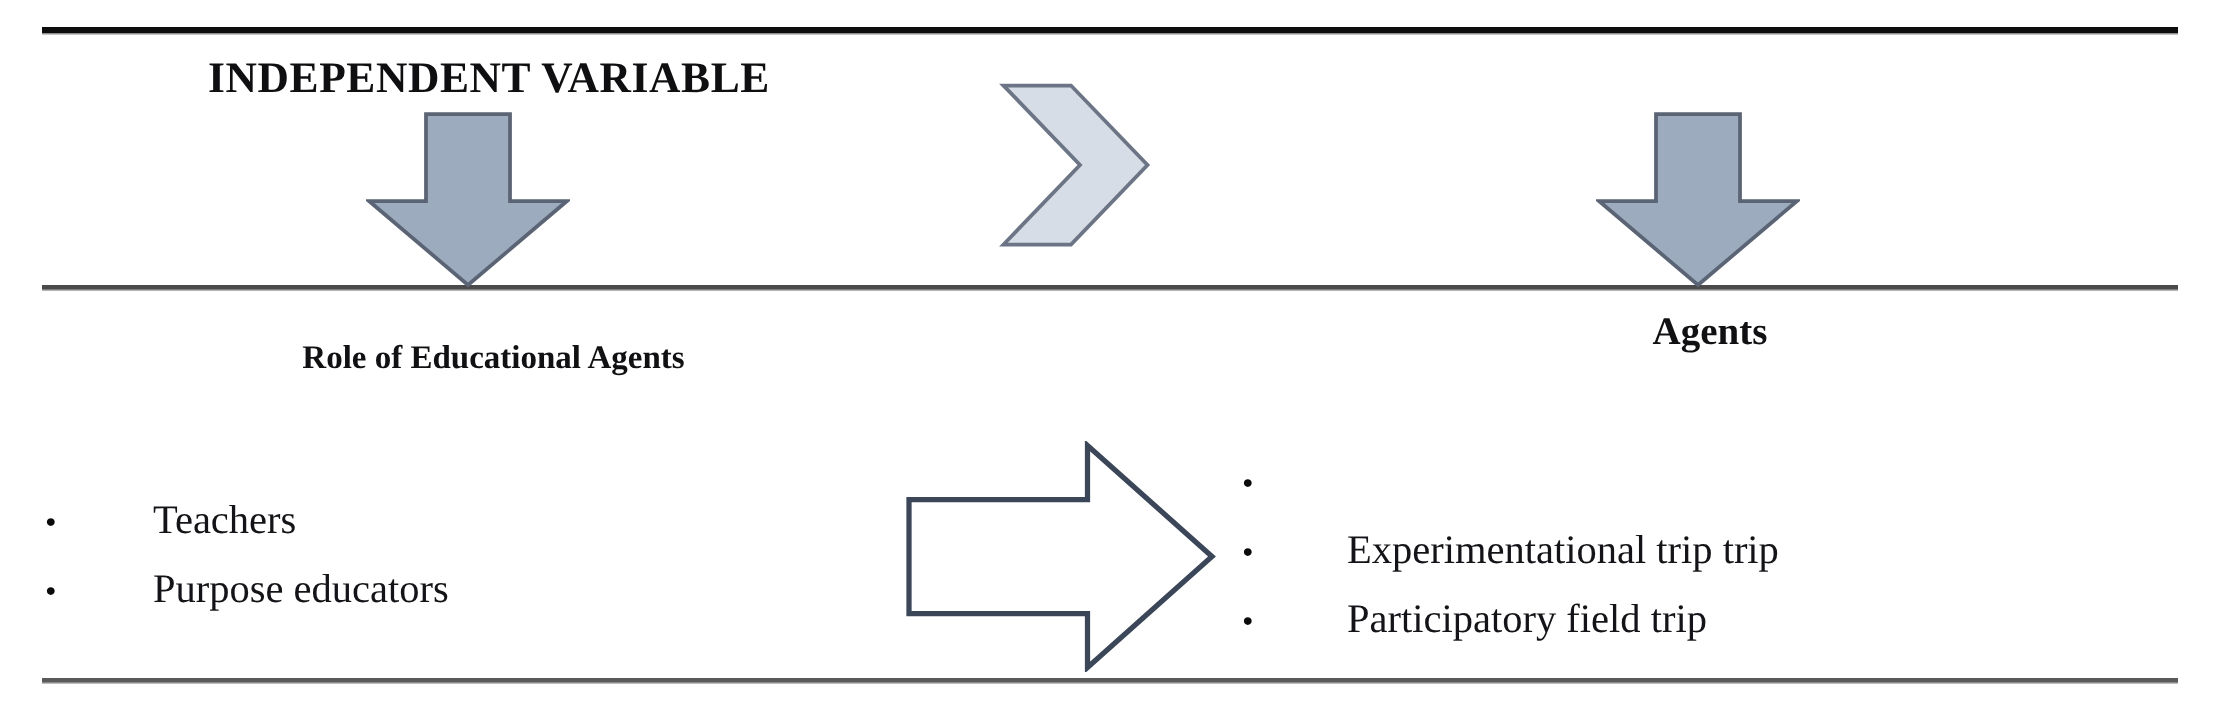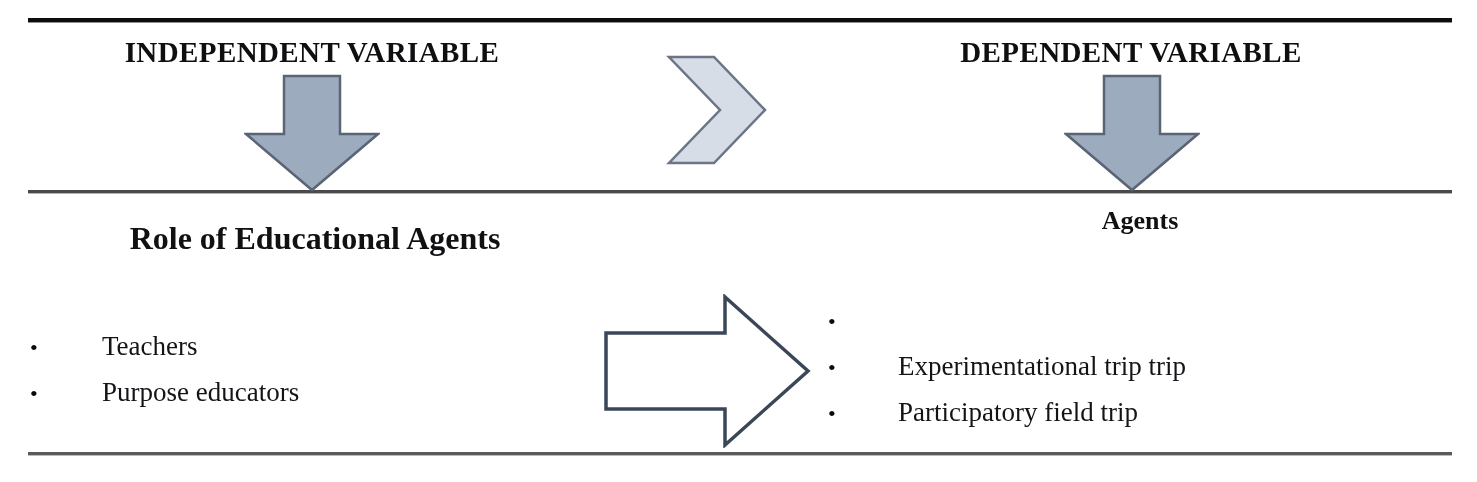--- a/index.html
+++ b/index.html
@@ -52,20 +52,21 @@
     font-size: 29px;
     letter-spacing: 0.4px;
     white-space: nowrap;
     text-align: center;
     color: #0f0f12;
   }
   #heading-independent {
     top: 36px;
     left: 0;
     width: 624px;
+    padding-left: 14px;
   }
   #heading-dependent {
     top: 36px;
     left: 845px;
     width: 572px;
   }
 
   
   .shape {
     position: absolute;
@@ -77,23 +78,23 @@
 
   
   .column-heading {
     position: absolute;
     font-weight: bold;
     color: #111114;
     text-align: center;
   }
   #heading-role {
     top: 221px;
-    left: 30px;
+    left: 44px;
     width: 570px;
-    font-size: 32px;
+    font-size: 22px;
     line-height: 34px;
     white-space: nowrap;
   }
   #heading-purpose {
     top: 202px;
     left: 848px;
     width: 584px;
     font-size: 26px;
     line-height: 38px;
   }
@@ -128,21 +129,20 @@
 <body>
 
 <div id="diagram-root">
 
   <div class="rule rule-top"></div>
   <div class="rule rule-mid"></div>
   <div class="rule rule-bottom"></div>
 
   <div class="band-heading" id="heading-independent">INDEPENDENT VARIABLE</div>
 
-  <div class="band-heading" id="heading-dependent">DEPENDENT VARIABLE</div>
 
   <svg class="shape" id="down-arrow-left" width="136" height="118" viewBox="0 0 136 118" aria-hidden="true">
     <polygon points="40,2 96,2 96,60 134,60 68,116 2,60 40,60" fill="#9dabbf" stroke="#5a6474" stroke-width="2.5" stroke-linejoin="miter"></polygon>
   </svg>
 
   <svg class="shape" id="down-arrow-right" width="136" height="118" viewBox="0 0 136 118" aria-hidden="true">
     <polygon points="40,2 96,2 96,60 134,60 68,116 2,60 40,60" fill="#9dabbf" stroke="#5a6474" stroke-width="2.5" stroke-linejoin="miter"></polygon>
   </svg>
 
   <svg class="shape" id="chevron-link" width="102" height="112" viewBox="0 0 102 112" aria-hidden="true">

